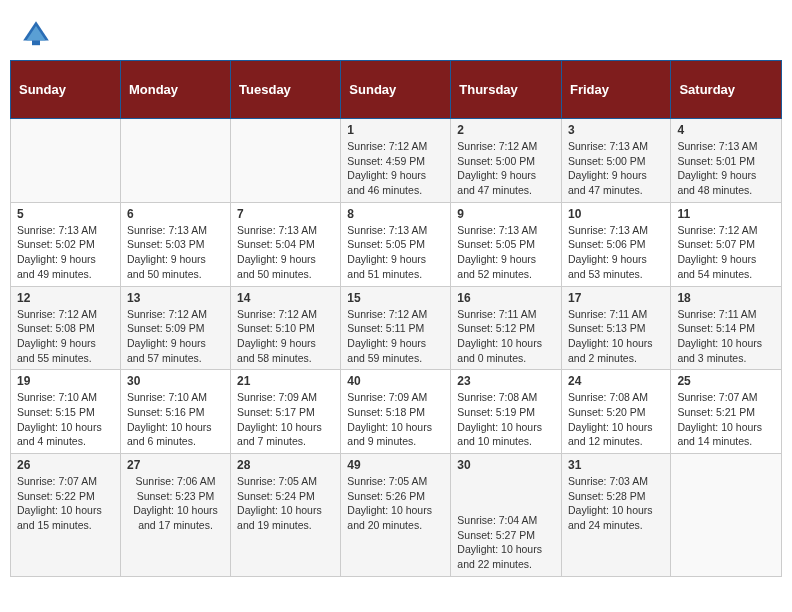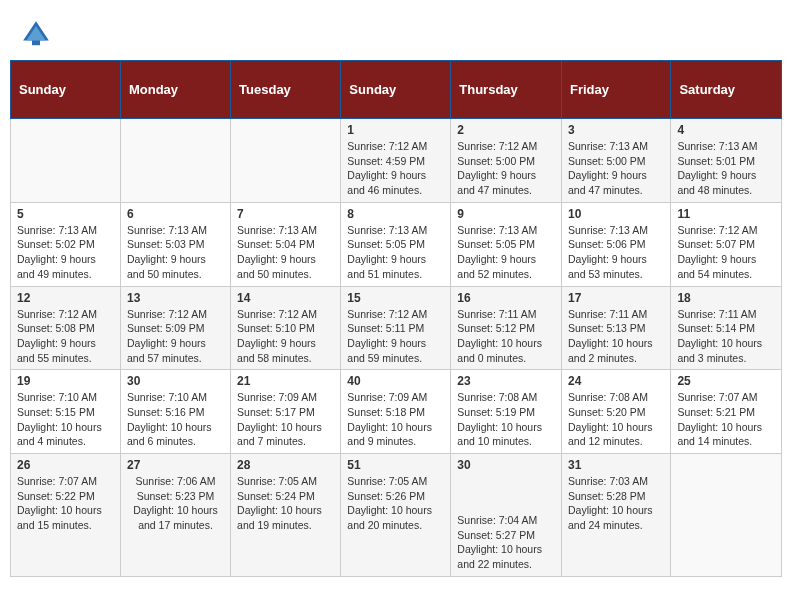--- a/index.html
+++ b/index.html
@@ -333,21 +333,21 @@
 and 17 minutes.</div>
         </td>
         <td>
           <span class="day-num">28</span>
           <div class="day-info" style="white-space: pre-line;">Sunrise: 7:05 AM
 Sunset: 5:24 PM
 Daylight: 10 hours
 and 19 minutes.</div>
         </td>
         <td>
-          <span class="day-num">51</span>
+          <span class="day-num">49</span>
           <div class="day-info" style="white-space: pre-line;">Sunrise: 7:05 AM
 Sunset: 5:26 PM
 Daylight: 10 hours
 and 20 minutes.</div>
         </td>
         <td>
           <span class="day-num">30</span>
           <div class="day-info" style="white-space: pre-line; margin-top: 41px;">Sunrise: 7:04 AM
 Sunset: 5:27 PM
 Daylight: 10 hours

